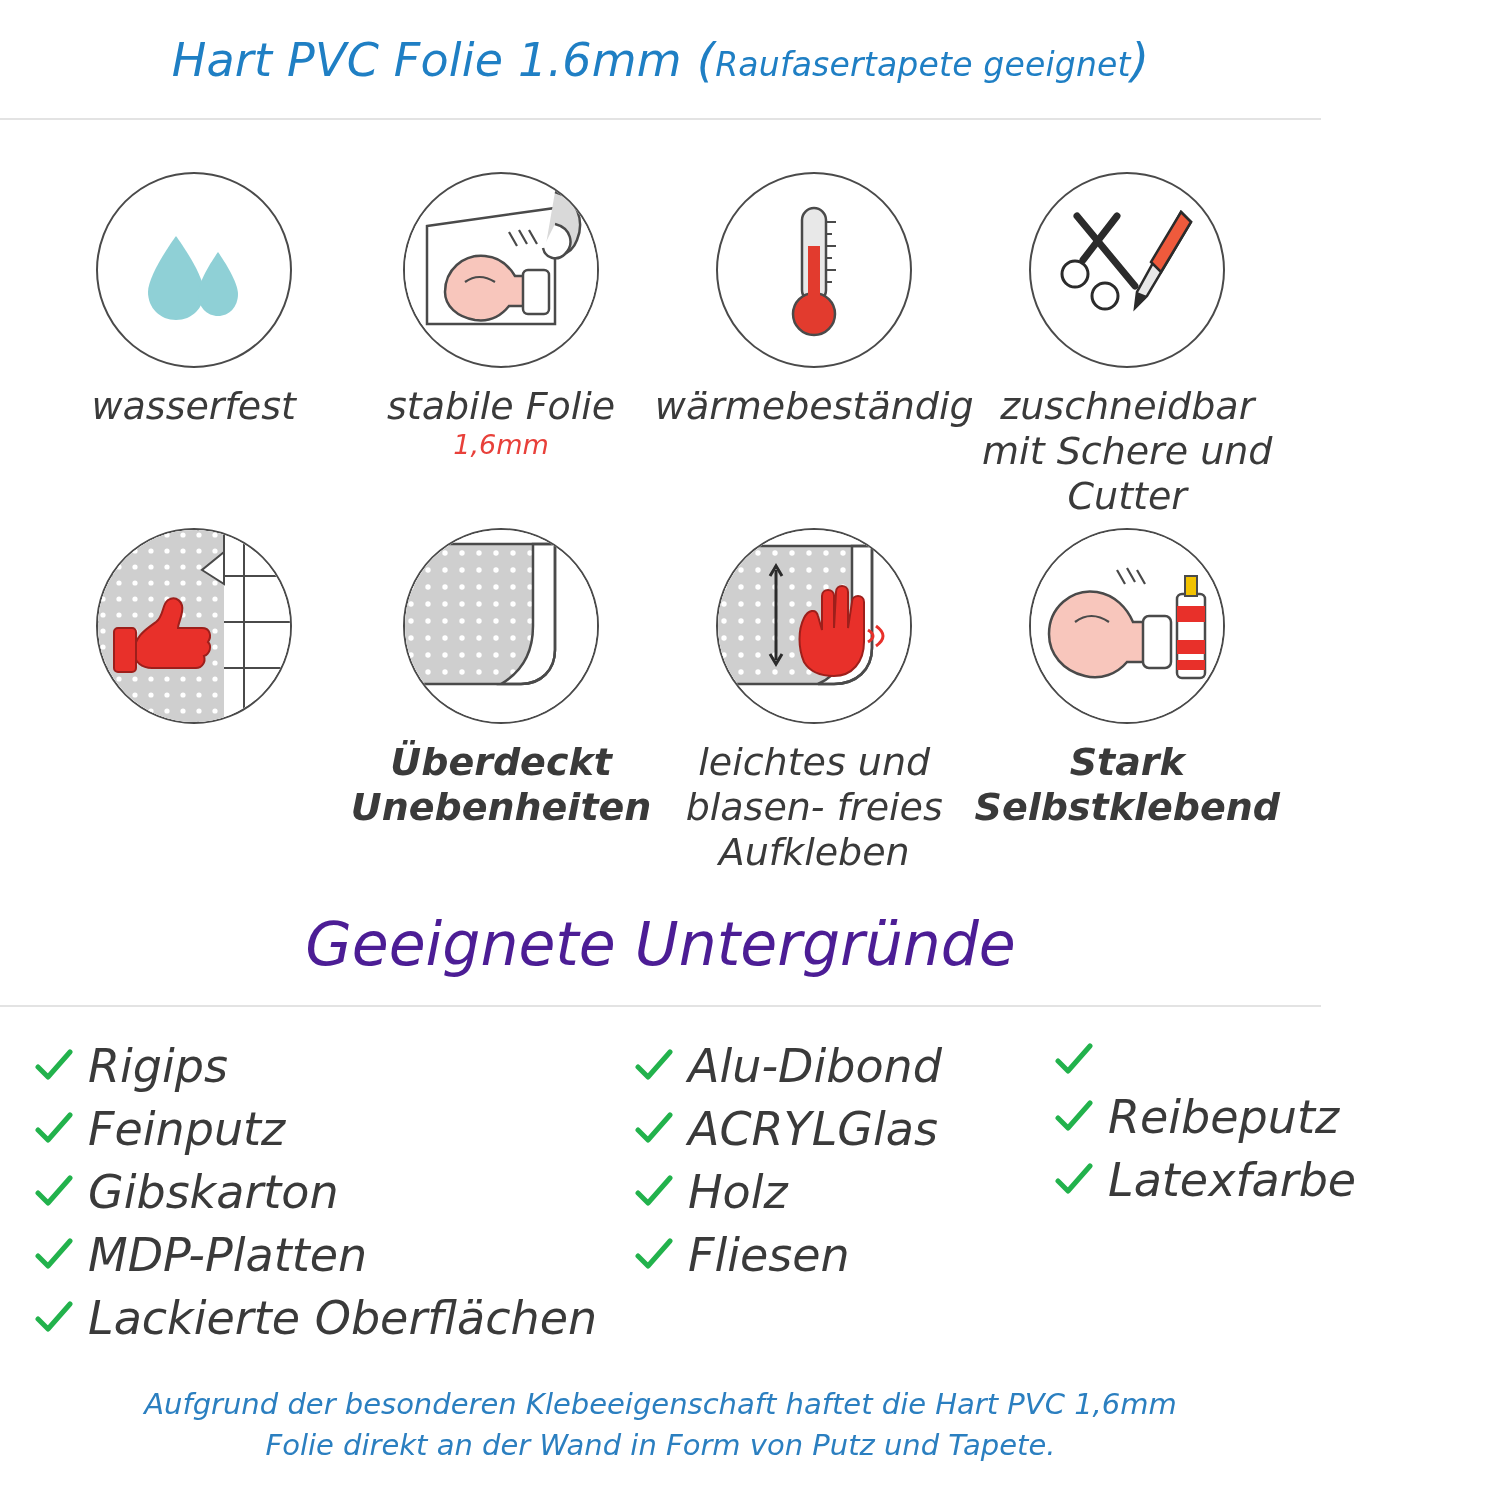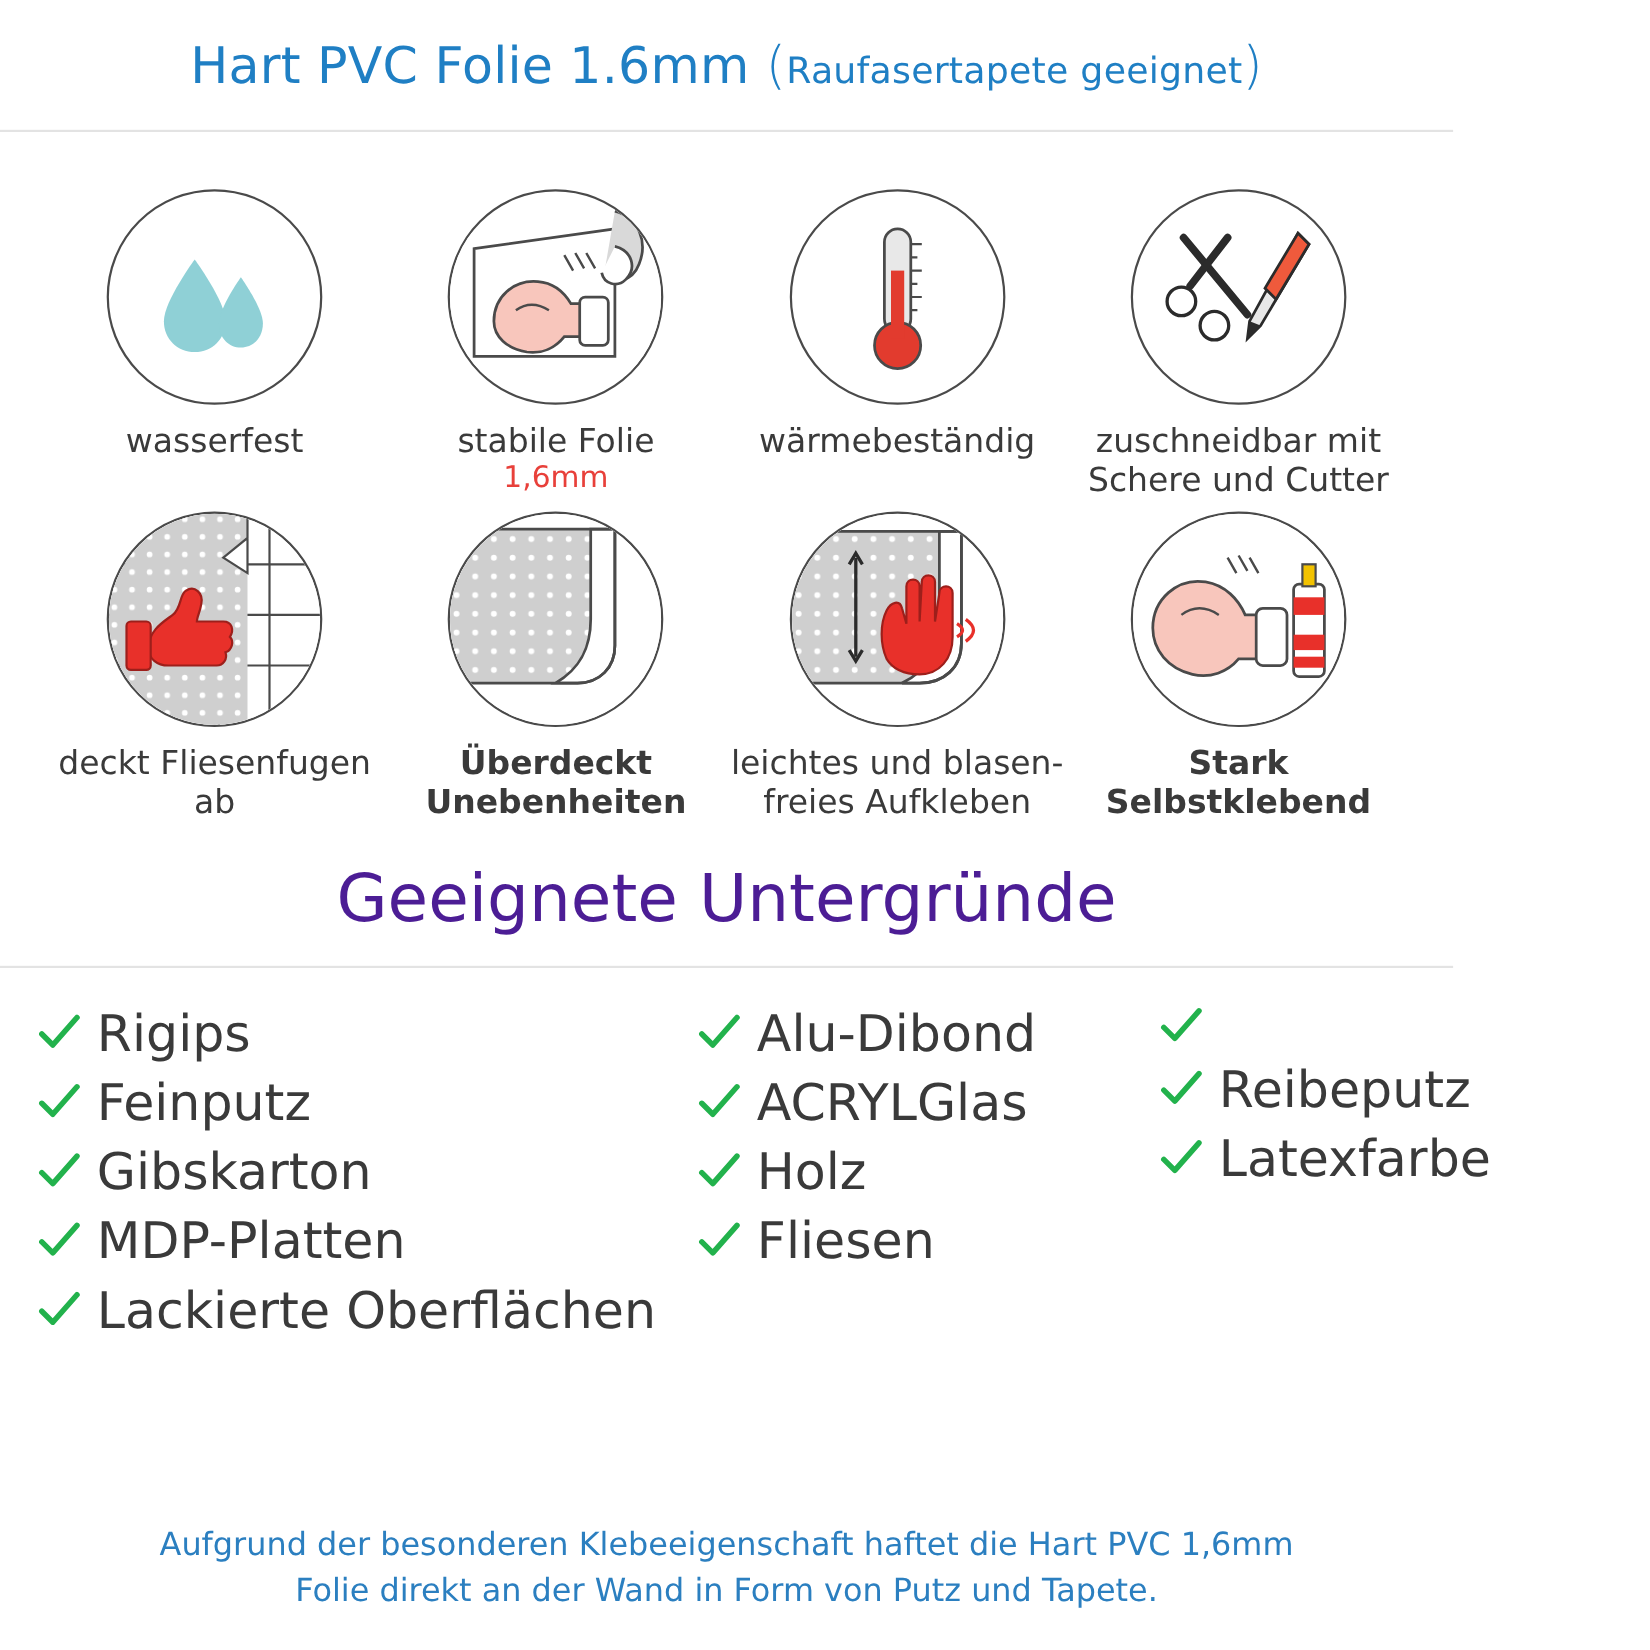--- a/index.html
+++ b/index.html
@@ -12,20 +12,21 @@
     height: 1500px;
     font-family: "DejaVu Sans", sans-serif;
     color: #3a3a3a;
     overflow: hidden;
   }
   .page {
     position: relative;
     width: 1321px;
     height: 1500px;
     box-sizing: border-box;
+    font-style: italic;
   }
 
   
   .header {
     height: 120px;
     display: flex;
     align-items: center;
     justify-content: center;
     border-bottom: 2px solid #e3e3e3;
     box-sizing: border-box;
@@ -66,21 +67,21 @@
     overflow: hidden;
     position: relative;
     background: #fff;
     display: flex;
     align-items: center;
     justify-content: center;
   }
   .feature-label {
     margin-top: 16px;
     text-align: center;
-    font-size: 30px;
+    font-size: 38px;
     line-height: 1.18;
     color: #3a3a3a;
     max-width: 330px;
   }
   .feature-label.bold {
     font-weight: 700;
   }
   .feature-sub {
     font-size: 27px;
     color: #e8403a;
@@ -239,21 +240,20 @@
             <path d="M0 0 L126 0 L126 22 L104 40 L126 54 L126 192 L0 192 Z" fill="#cfcfcf"></path>
             <path d="M0 0 L126 0 L126 22 L104 40 L126 54 L126 192 L0 192 Z" fill="url(#dots5)"></path>
             <path d="M126 0 L126 22 L104 40 L126 54 Z" fill="#ffffff" stroke="#4a4a4a" stroke-width="2"></path>
           </g>
           <g>
             <path d="M36 122 C36 106 50 98 58 92 C66 86 64 74 70 70 C78 65 86 72 84 82 C83 89 80 94 80 98 L104 98 C112 98 114 106 110 112 C114 116 112 124 106 126 C108 132 104 138 98 138 L54 138 C44 138 36 132 36 122 Z" fill="#e8302a" stroke="#9d1f1b" stroke-width="2"></path>
             <rect x="16" y="98" width="22" height="44" rx="4" fill="#e8302a" stroke="#9d1f1b" stroke-width="2"></rect>
           </g>
         </svg>
       </div>
-      <div class="feature-label">deckt Fliesenfugen ab</div>
     </div>
 
     <div class="feature">
       <div class="circle">
         <svg width="192" height="192" viewBox="0 0 192 192">
           <defs>
             <pattern id="dots6" width="17" height="17" patternUnits="userSpaceOnUse">
               <circle cx="6" cy="6" r="2.7" fill="#ffffff"></circle>
             </pattern>
           </defs>

